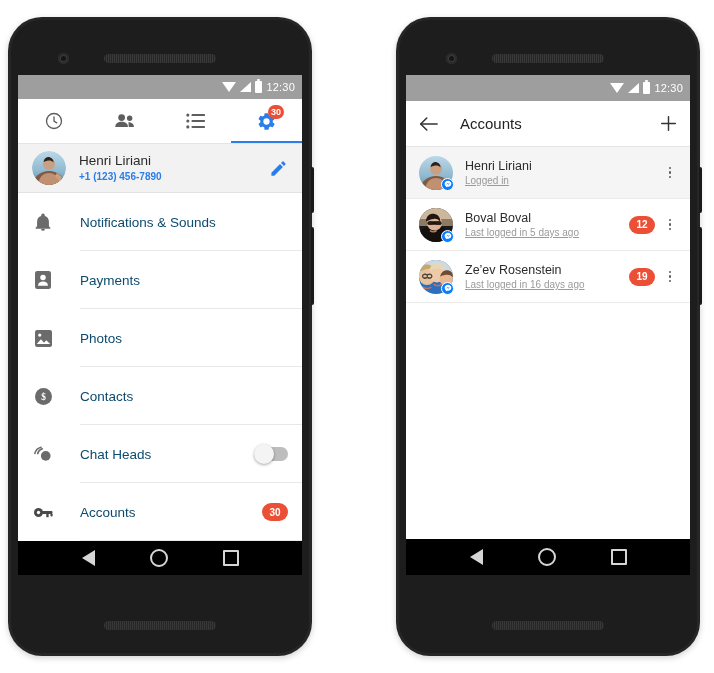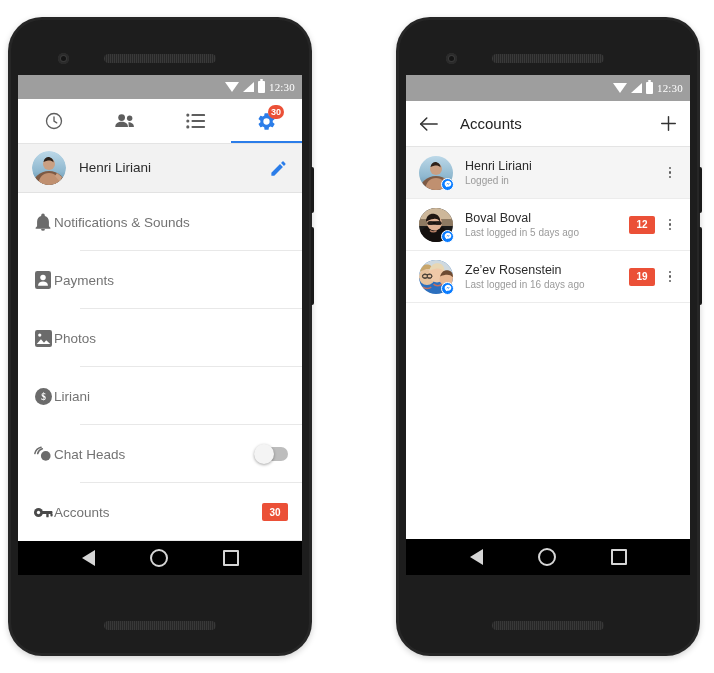--- a/index.html
+++ b/index.html
@@ -94,21 +94,20 @@
   
   .statusbar {
     height: 26px;
     background: #9e9e9e;
     display: flex;
     align-items: center;
     justify-content: flex-end;
     padding-right: 7px;
     gap: 4px;
     color: #ffffff;
-    font-family: Liberation Serif, serif;
   }
   .sb-clock {
     font-size: 11px;
     letter-spacing: .2px;
     color: #ffffff;
   }
   .ic-wifi {
     width: 0; height: 0;
     border-left: 7px solid transparent;
     border-right: 7px solid transparent;
@@ -218,38 +217,39 @@
     box-sizing: border-box;
     position: relative;
   }
   .setting-icon {
     width: 22px;
     flex: 0 0 22px;
     display:flex;align-items:center;justify-content:center;
     color: #616161;
   }
   .setting-label {
+    margin-left: 26px;
     font-size: 13.5px;
-    color: #737373;
+    color: #0c4a6e;
     flex: 1;
   }
   .row-divider {
     position: absolute;
     bottom: 0; left: 62px; right: 0;
     height: 1px;
     background: #e8e8e8;
   }
   .pill-badge {
     background: #eb5037;
     color: #fff;
     font-size: 10px;
     font-weight: bold;
     min-width: 26px;
     height: 18px;
-    border-radius: 2px;
+    border-radius: 9px;
     display: flex;
     align-items: center;
     justify-content: center;
     padding: 0 5px;
     box-sizing: border-box;
   }
   .toggle {
     width: 34px; height: 14px;
     border-radius: 7px;
     background: #bdbdbd;
@@ -317,20 +317,21 @@
     font-size: 12.5px;
     color: #2b2b2b;
     line-height: 1.3;
     white-space: nowrap;
   }
   .acct-sub {
     font-size: 10px;
     color: #9a9a9a;
     line-height: 1.35;
     white-space: nowrap;
+    text-decoration: underline;
   }
   .acct-right { display: flex; align-items: center; gap: 8px; }
   .kebab {
     width: 14px;
     display: flex;
     flex-direction: column;
     align-items: center;
     gap: 2px;
   }
   .kebab i {
@@ -461,20 +462,21 @@
                 <ellipse cx="17" cy="36" rx="17" ry="16" fill="#7d5a44"></ellipse>
                 <path d="M6 34c1-8 5-12 11-12s10 4 11 12z" fill="#c09070"></path>
                 <circle cx="17" cy="13" r="6" fill="#caa083"></circle>
                 <path d="M11.5 11c.6-4 4-5.6 6.6-4.6 2.3.8 3.6 2.6 3.4 5.1-1.3-1.6-3.4-2.2-5.5-1.9-1.9.3-3.4 1-4.5 1.4z" fill="#2d2119"></path>
                 <path d="M25 22l5 4-2 5-5-6z" fill="#caa083"></path>
               </g>
             </svg>
           </div>
           <div class="profile-text">
             <div class="profile-name">Henri Liriani</div>
+            <div class="profile-phone">+1 (123) 456-7890</div>
           </div>
           <div class="edit-pencil">
             <svg width="19" height="19" viewBox="0 0 24 24" fill="#2b7de9">
               <path d="M3 17.3V21h3.7L17.6 10.1l-3.7-3.7zM20.7 7c.4-.4.4-1 0-1.4l-2.3-2.3a1 1 0 0 0-1.4 0l-1.8 1.8 3.7 3.7z"></path>
             </svg>
           </div>
         </div>
 
         <div class="settings-list">
 
@@ -512,21 +514,21 @@
             <div class="row-divider"></div>
           </div>
 
           <div class="setting-row">
             <div class="setting-icon">
               <svg width="17" height="17" viewBox="0 0 20 20" fill="#6b6b6b">
                 <circle cx="10" cy="10" r="10"></circle>
                 <text x="10" y="14.6" text-anchor="middle" font-size="11" font-family="Liberation Serif, serif" font-weight="bold" fill="#fff">$</text>
               </svg>
             </div>
-            <div class="setting-label">Liriani</div>
+            <div class="setting-label">Contacts</div>
             <div class="row-divider"></div>
           </div>
 
           <div class="setting-row">
             <div class="setting-icon">
               <svg width="19" height="17" viewBox="0 0 22 18" fill="none">
                 <circle cx="13.6" cy="10.6" r="5.6" fill="#6b6b6b"></circle>
                 <path d="M9.6 2.4a7.6 7.6 0 0 0-5.3 5.5" stroke="#6b6b6b" stroke-width="1.9" stroke-linecap="round"></path>
                 <path d="M8.2 .6A9.8 9.8 0 0 0 1 7.8" stroke="#6b6b6b" stroke-width="1.7" stroke-linecap="round"></path>
               </svg>

